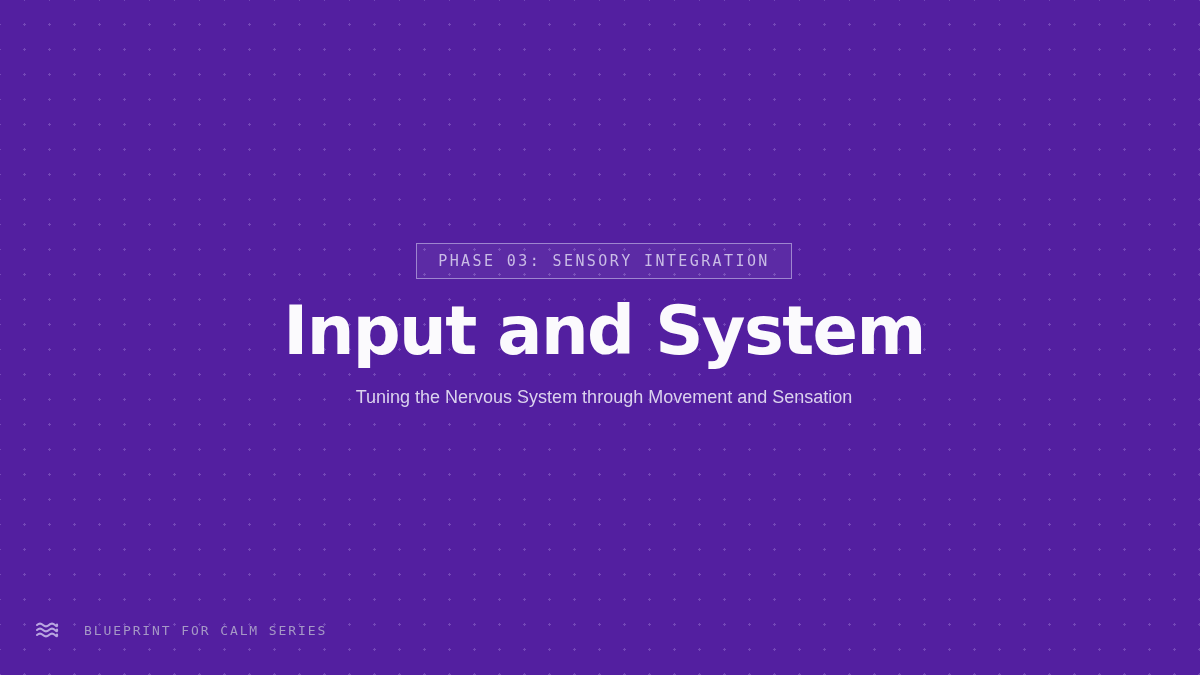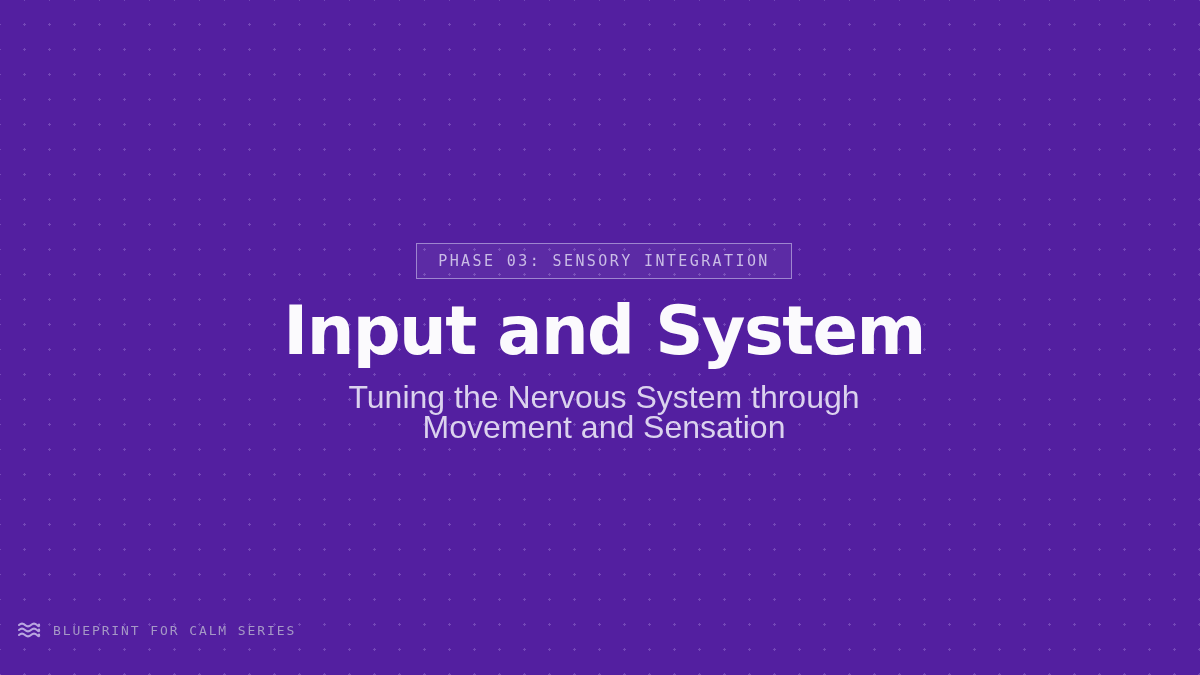--- a/index.html
+++ b/index.html
@@ -75,35 +75,35 @@
     color: #FBFAFD;
     text-align: center;
     white-space: nowrap;
   }
 
   .slide-subtitle {
     margin: 0;
     padding-top: 17px;
     width: 640px;
     font-family: "Liberation Sans", sans-serif;
-    font-size: 32px;
+    font-size: 18px;
     font-weight: 400;
     line-height: 30px;
     color: #DBD2EE;
     text-align: center;
   }
 
   
   .footer {
     position: absolute;
-    left: 17px;
+    left: 35px;
     bottom: 33px;
     display: flex;
     align-items: center;
-    gap: 12px;
+    gap: 25px;
   }
   .waves-icon {
     width: 24px;
     height: 24px;
     display: block;
     flex: none;
   }
   .footer-label {
     font-family: "DejaVu Sans Mono", "Liberation Mono", monospace;
     font-size: 13px;

